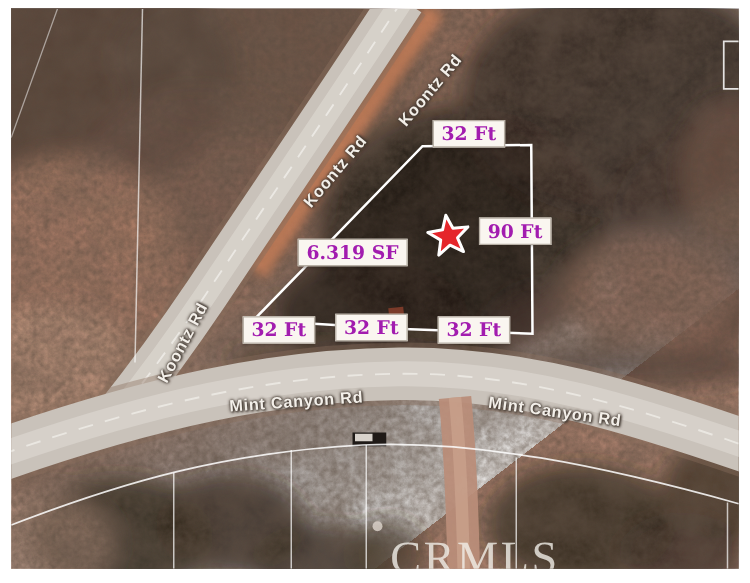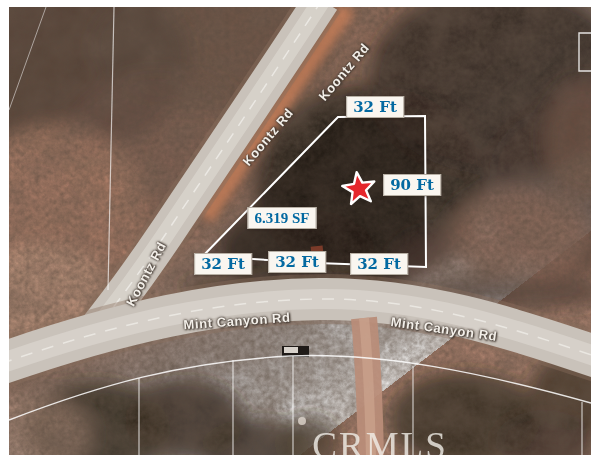--- a/index.html
+++ b/index.html
@@ -3,21 +3,21 @@
 <meta charset="utf-8">
 <style>
   html,body{margin:0;padding:0;background:#fff;}
   .page{position:relative;width:600px;height:466px;background:#ffffff;font-family:"Liberation Sans",sans-serif;overflow:hidden;}
   .scene{position:absolute;left:0;top:0;width:600px;height:466px;}
   
   .meas{
     position:absolute;
     background:#faf6f0;
     border:1px solid #b7afa4;
-    color:#0369a1;
+    color:#a21caf;
     font-family:"DejaVu Serif",serif;
     font-weight:bold;
     font-size:15px;
     line-height:18px;
     padding:1px 6px;
     white-space:nowrap;
     box-shadow:0 1px 2px rgba(40,30,25,.4);
     transform:translate(-50%,-50%);
   }
   
@@ -154,18 +154,18 @@
   </svg>
 
   <div class="roadlab rot-k1" style="left:344px;top:72px;">Koontz Rd</div>
   <div class="roadlab rot-k2" style="left:268px;top:137px;">Koontz Rd</div>
   <div class="roadlab rot-k3" style="left:146px;top:274px;">Koontz Rd</div>
   <div class="roadlab rot-m1" style="left:237px;top:321px;">Mint Canyon Rd</div>
   <div class="roadlab rot-m2" style="left:444px;top:329px;">Mint Canyon Rd</div>
 
   <div class="meas" style="left:375px;top:107px;">32 Ft</div>
   <div class="meas" style="left:412px;top:185px;">90 Ft</div>
-  <div class="meas" style="left:282px;top:218px;font-family:Liberation Serif, serif;">6.319 SF</div>
+  <div class="meas" style="left:282px;top:202px;">6.319 SF</div>
   <div class="meas" style="left:223px;top:264px;">32 Ft</div>
   <div class="meas" style="left:297px;top:262px;">32 Ft</div>
   <div class="meas" style="left:379px;top:264px;">32 Ft</div>
 
 </div>
 
 </body></html>

